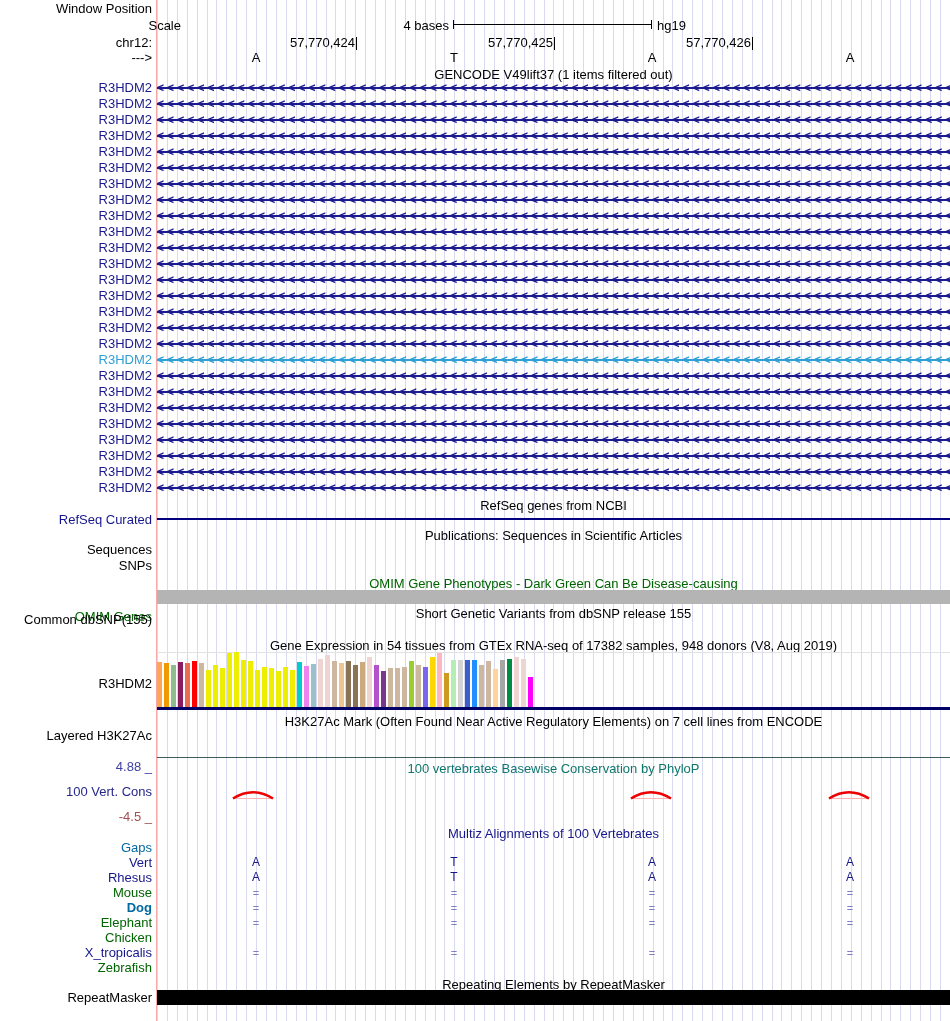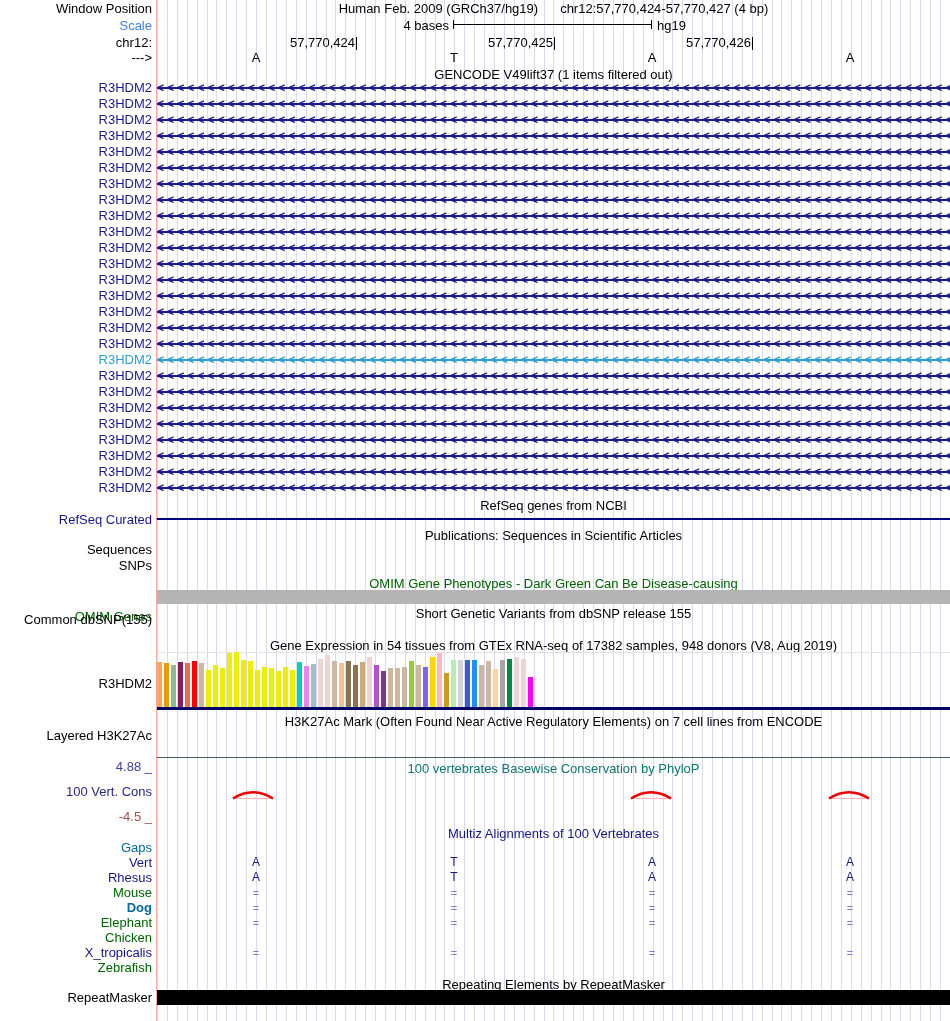--- a/index.html
+++ b/index.html
@@ -30,42 +30,38 @@
   .mz-gap{color:#7e7ec4;font-size:11px;}
   .arc{position:absolute;width:46px;height:12px;transform:translateX(-50%);}
 </style>
 </head>
 <body>
 
 <div id="screen">
   <div id="track-bg"></div>
   <div id="left-line"></div>
 
-  <div class="ctitle" style="top:1px;display:flex;justify-content:center;gap:22px;">
-    <span>Human Feb. 2009 (GRCh37/hg19)</span>
-    <span>chr12:57,770,424-57,770,427 (4 bp)</span>
-  </div>
   <div style="position:absolute;right:501px;top:18px;height:15px;line-height:15px;">4 bases</div>
   <div id="scale-bar"></div>
   <div style="position:absolute;left:657px;top:18px;height:15px;line-height:15px;">hg19</div>
   <div id="ruler">
       <div class="ruler-num" style="left: 227px;"><span>57,770,424</span><span class="tick"></span></div>
       <div class="ruler-num" style="left: 425px;"><span>57,770,425</span><span class="tick"></span></div>
       <div class="ruler-num" style="left: 623px;"><span>57,770,426</span><span class="tick"></span></div>
     </div>
   <div id="base-row">
       <div class="base-letter" style="left: 256px;">A</div>
       <div class="base-letter" style="left: 454px;">T</div>
       <div class="base-letter" style="left: 652px;">A</div>
       <div class="base-letter" style="left: 850px;">A</div>
     </div>
 
   <div id="left-labels">
       <div class="lbl" style="top: 1px; color: rgb(0, 0, 0);">Window Position</div>
-      <div class="lbl" style="top: 18px; color: #3b82f6;">Scale</div>
+      <div class="lbl" style="top: 18px; color: #000000; margin-left: 29px;">Scale</div>
       <div class="lbl" style="top: 35px; color: rgb(0, 0, 0);">chr12:</div>
       <div class="lbl" style="top: 50px; color: rgb(0, 0, 0);">---&gt;</div>
       <div class="lbl" style="top: 512px; color: rgb(22, 22, 140);">RefSeq Curated</div>
       <div class="lbl" style="top: 542px; color: rgb(0, 0, 0);">Sequences</div>
       <div class="lbl" style="top: 558px; color: rgb(0, 0, 0);">SNPs</div>
       <div class="lbl" style="top: 590px; color: rgb(0, 100, 0); margin-top: 19px;">OMIM Genes</div>
       <div class="lbl" style="top: 612px; color: rgb(0, 0, 0);">Common dbSNP(155)</div>
       <div class="lbl" style="top: 676px; color: rgb(0, 0, 0);">R3HDM2</div>
       <div class="lbl" style="top: 728px; color: rgb(0, 0, 0);">Layered H3K27Ac</div>
       <div class="lbl" style="top: 759px; color: rgb(65, 65, 165);">4.88 _</div>

